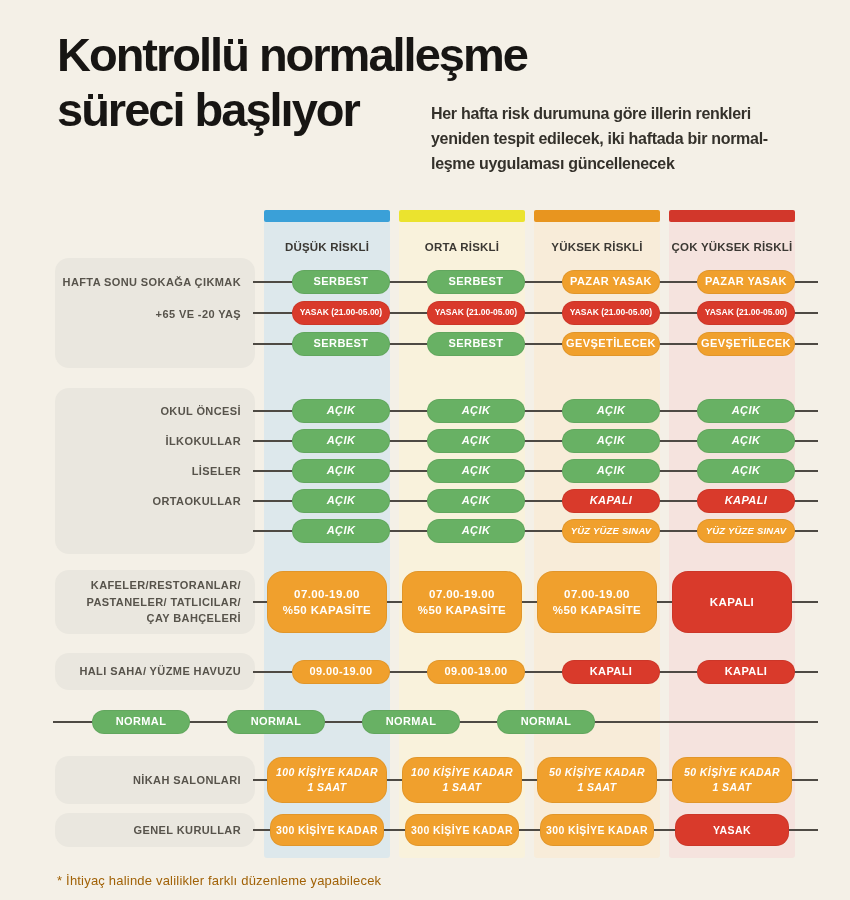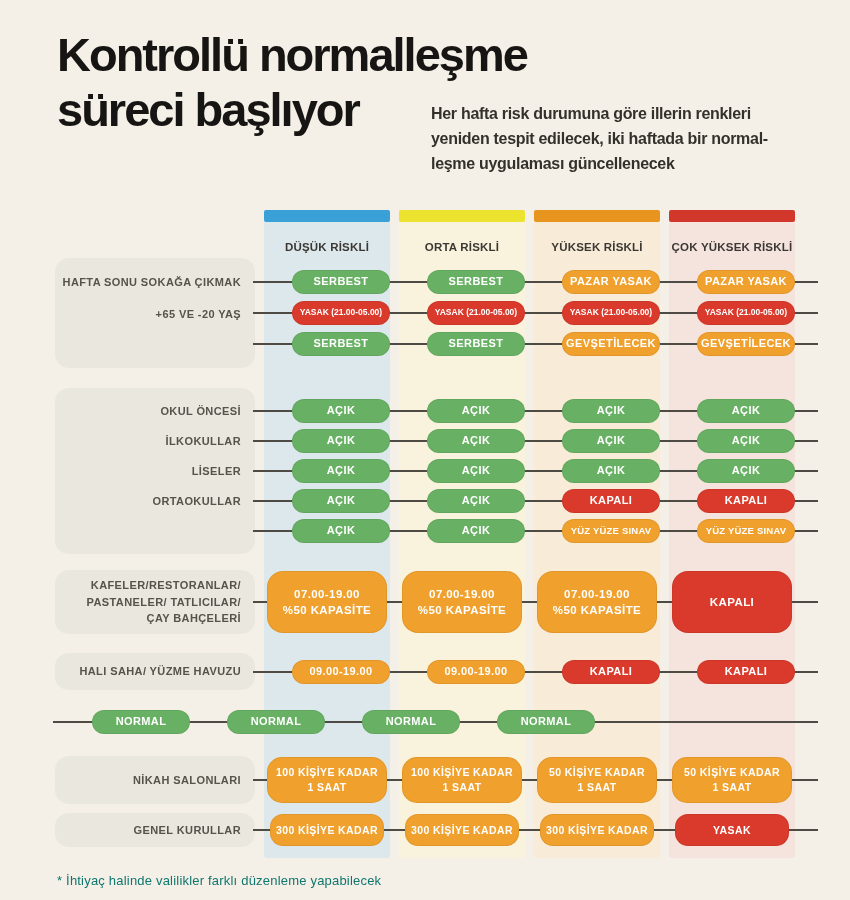--- a/index.html
+++ b/index.html
@@ -13,21 +13,21 @@
     font-size:47px;font-weight:bold;letter-spacing:-2px;line-height:1.16;
     color:#171513;white-space:pre-line;
   }
   .subtitle{
     position:absolute;left:431px;top:102px;width:370px;
     font-size:16px;font-weight:bold;letter-spacing:-0.3px;line-height:1.55;
     color:#34312b;white-space:pre-line;
   }
   .footnote{
     position:absolute;left:57px;top:873px;
-    font-size:13px;color:#0f766e;letter-spacing:0.2px;
+    font-size:13px;color:#a16207;letter-spacing:0.2px;
   }
   .table{position:absolute;left:55px;top:210px;width:750px;height:648px;}
   .strip{position:absolute;top:0;bottom:0;width:126px;border-radius:3px;}
   .strip .bar{height:12px;border-radius:2px;}
   .strip .hdr{
     margin-top:19px;text-align:center;font-weight:bold;
     font-size:11.5px;color:#3b3833;letter-spacing:0.2px;
   }
   .rows{position:absolute;left:0;right:0;top:0;padding-top:48px;}
   .group{display:flex;}
@@ -144,21 +144,21 @@
           </div>
         </div>
       </div>
       <div class="group" style="margin-bottom: 16px;">
         <div class="labelcol" style="padding: 8px 0px;">
           <div class="rlabel" style="height: 30px;">OKUL ÖNCESİ</div>
           <div class="rlabel" style="height: 30px;">İLKOKULLAR</div>
           <div class="rlabel" style="height: 30px;">LİSELER</div>
           <div class="rlabel" style="height: 30px;">ORTAOKULLAR</div>
         </div>
-        <div class="cellscol" style="padding: 8px 0px;">
+        <div class="cellscol" style="padding: 8px 0px; font-style: italic;">
           <div class="crow" style="height: 30px;">
             <div class="slot">
               <div class="pill p-def" style="background: rgb(104, 177, 100);">AÇIK</div>
             </div>
             <div class="slot">
               <div class="pill p-def" style="background: rgb(104, 177, 100);">AÇIK</div>
             </div>
             <div class="slot">
               <div class="pill p-def" style="background: rgb(104, 177, 100);">AÇIK</div>
             </div>
@@ -286,21 +286,21 @@
             <div class="slot">
               <div class="pill p-def" style="background: rgb(104, 177, 100);">NORMAL</div>
             </div>
           </div>
         </div>
       </div>
       <div class="group" style="margin-bottom: 9px;">
         <div class="labelcol" style="padding: 0px;">
           <div class="rlabel" style="height: 48px;">NİKAH SALONLARI</div>
         </div>
-        <div class="cellscol" style="padding: 0px;">
+        <div class="cellscol" style="padding: 0px; font-style: italic;">
           <div class="crow" style="height: 48px;">
             <div class="slot">
               <div class="pill p-med" style="background: rgb(240, 160, 45);">100 KİŞİYE KADAR
 1 SAAT</div>
             </div>
             <div class="slot">
               <div class="pill p-med" style="background: rgb(240, 160, 45);">100 KİŞİYE KADAR
 1 SAAT</div>
             </div>
             <div class="slot">

